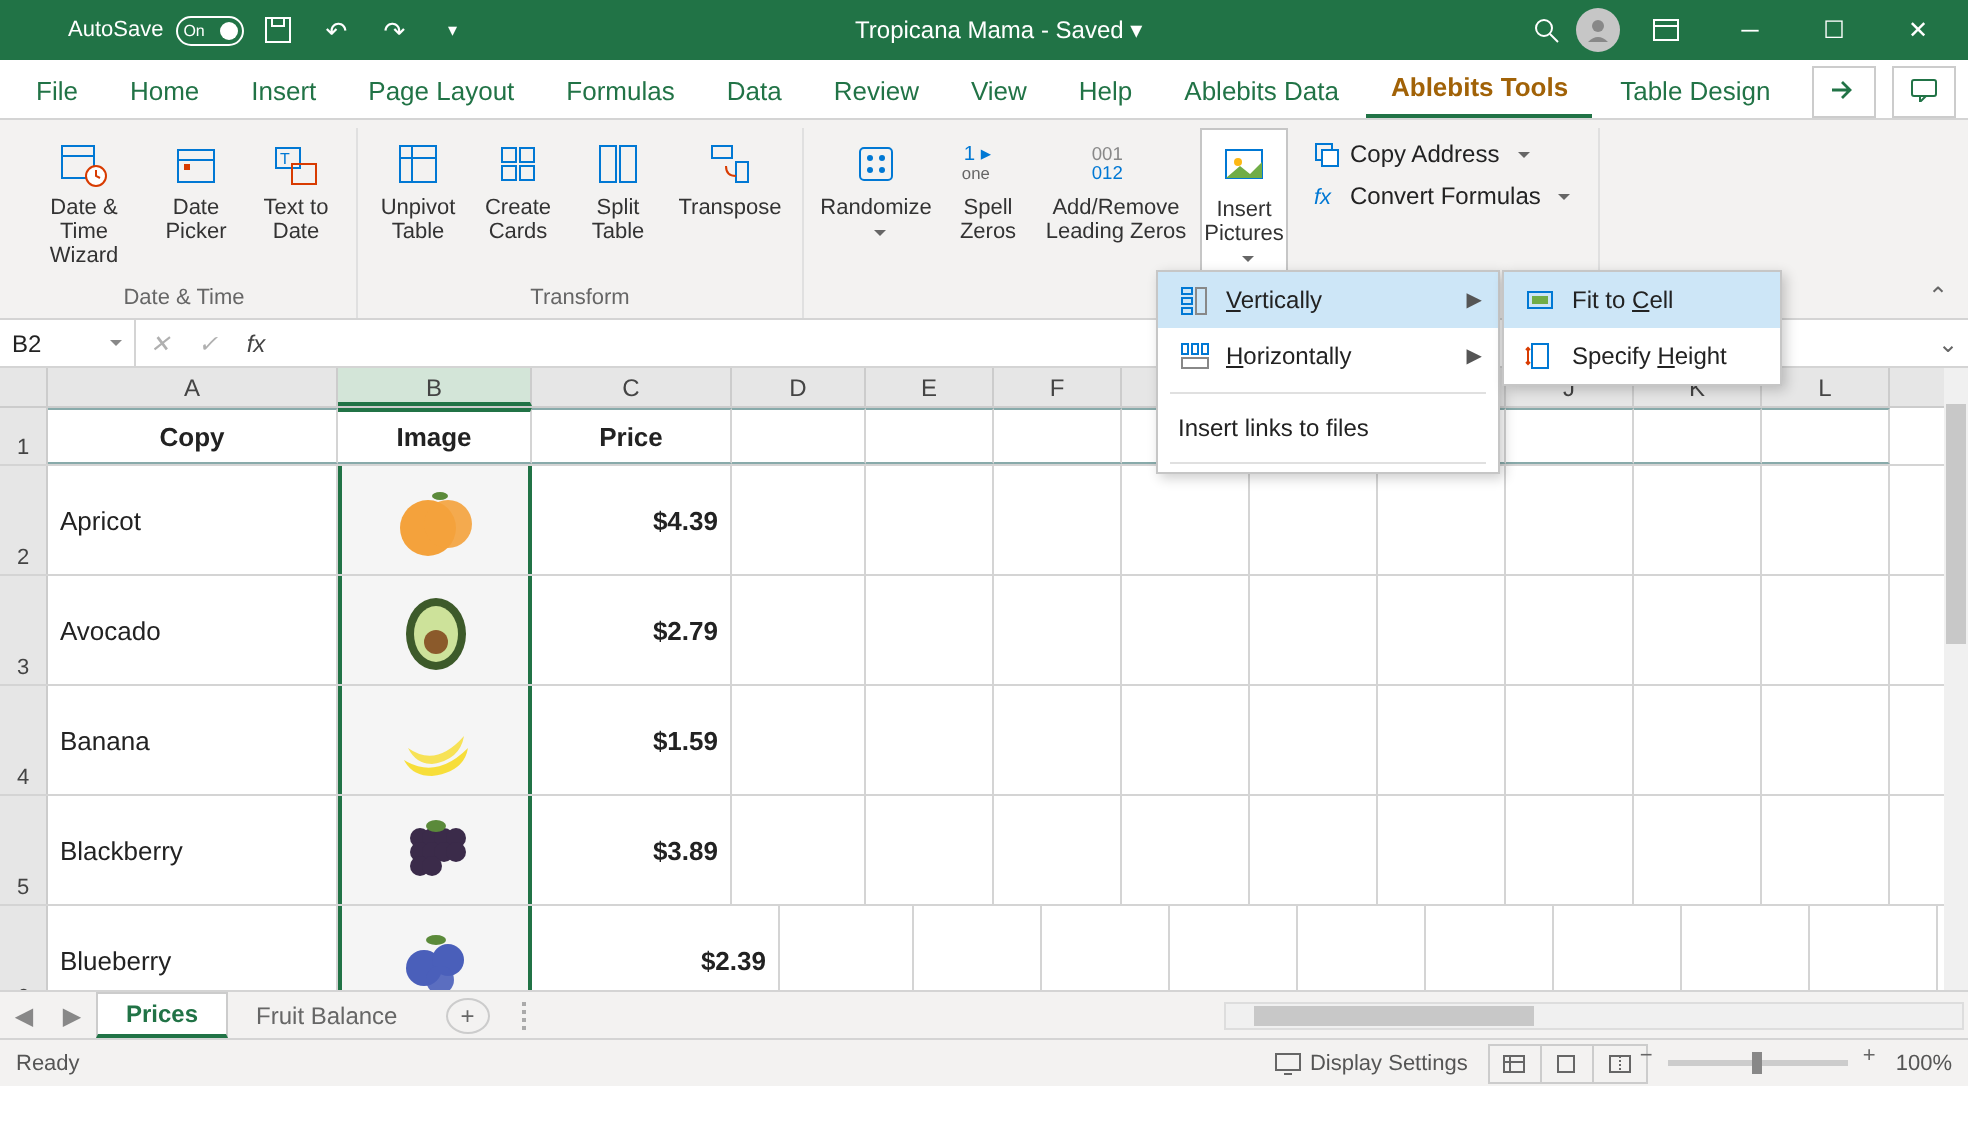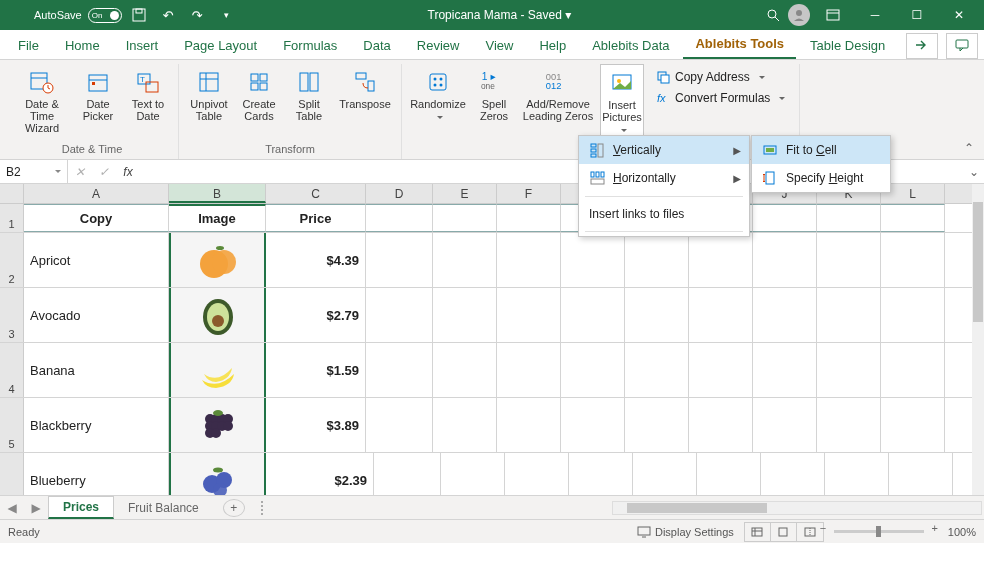--- a/index.html
+++ b/index.html
@@ -439,21 +439,21 @@
         <div class="rh" style="height: 54px;">6</div>
         <div class="cell " style="width: 145px;">Blueberry</div>
         <div class="cell img-cell" style="width: 97px;">
           <svg class="fruit-svg" viewBox="0 0 48 48">
             <circle cx="18" cy="28" r="9" fill="#4a5fba"></circle>
             <circle cx="30" cy="24" r="8" fill="#4a5fba"></circle>
             <circle cx="26" cy="34" r="7" fill="#4a5fba" opacity=".9"></circle>
             <ellipse cx="24" cy="14" rx="5" ry="2.5" fill="#5b8a3a"></ellipse>
           </svg>
         </div>
-        <div class="cell price-cell" style="width: 108px;">$2.39</div>
+        <div class="cell price-cell" style="width: 124px;">$2.39</div>
         <div class="cell " style="width: 67px;"></div>
         <div class="cell " style="width: 64px;"></div>
         <div class="cell " style="width: 64px;"></div>
         <div class="cell " style="width: 64px;"></div>
         <div class="cell " style="width: 64px;"></div>
         <div class="cell " style="width: 64px;"></div>
         <div class="cell " style="width: 64px;"></div>
         <div class="cell " style="width: 64px;"></div>
         <div class="cell " style="width: 64px;"></div>
       </div>

